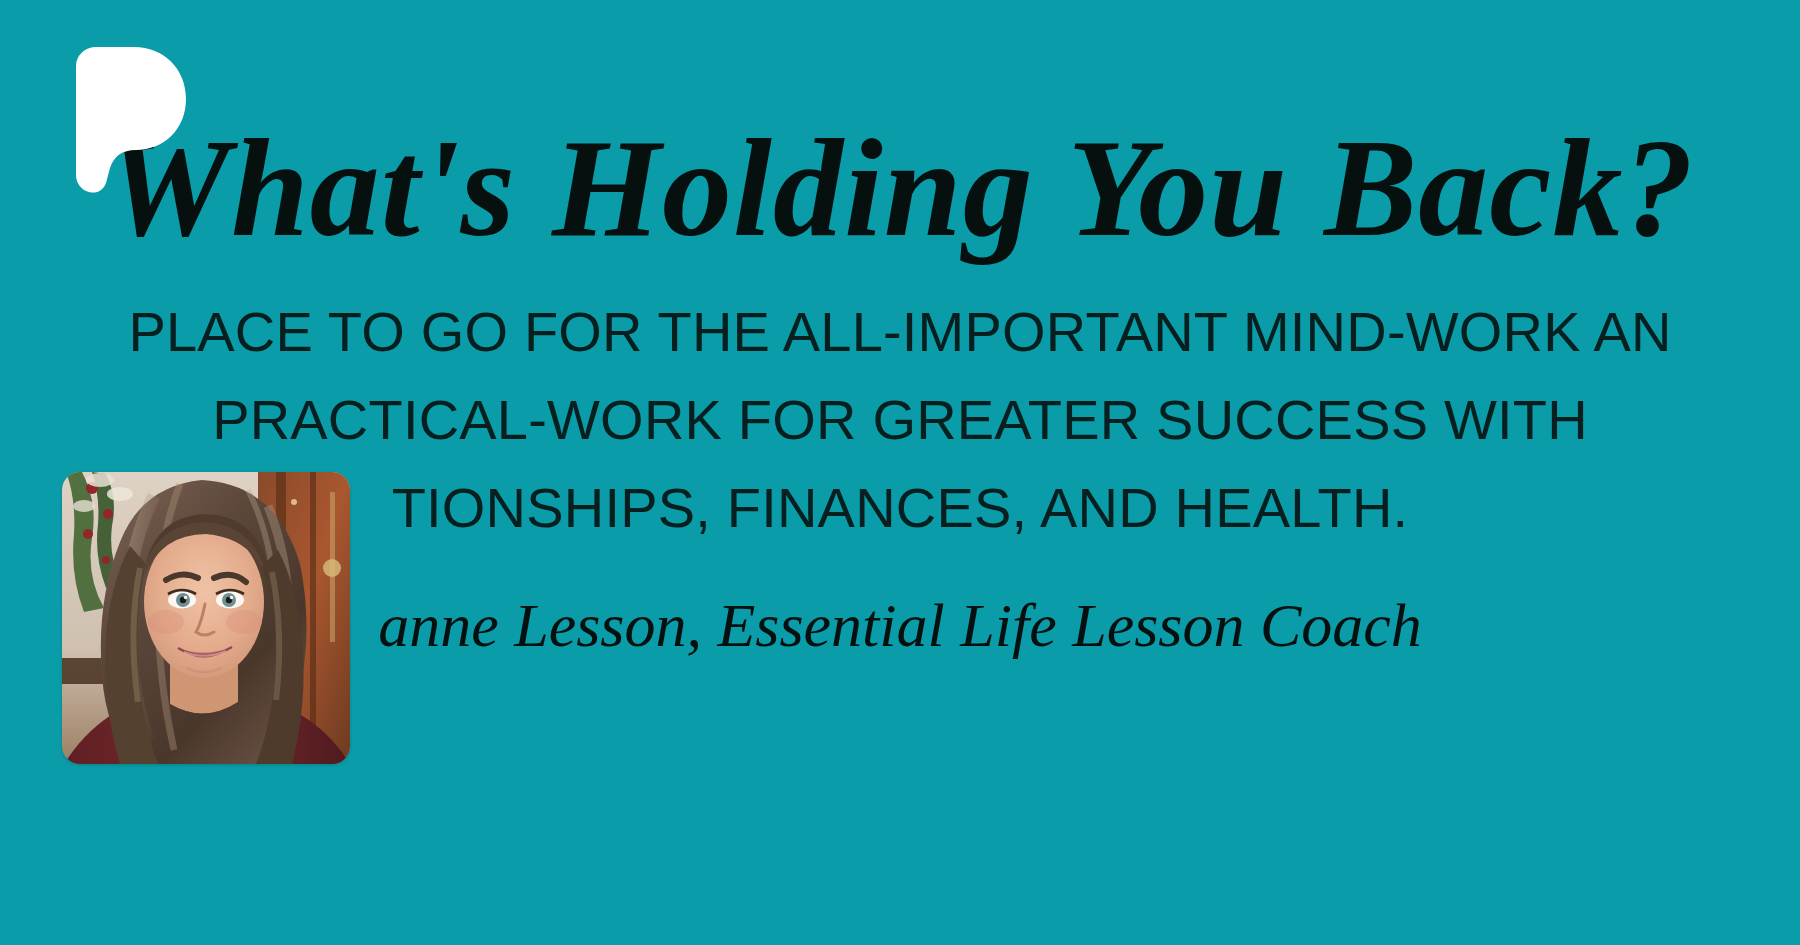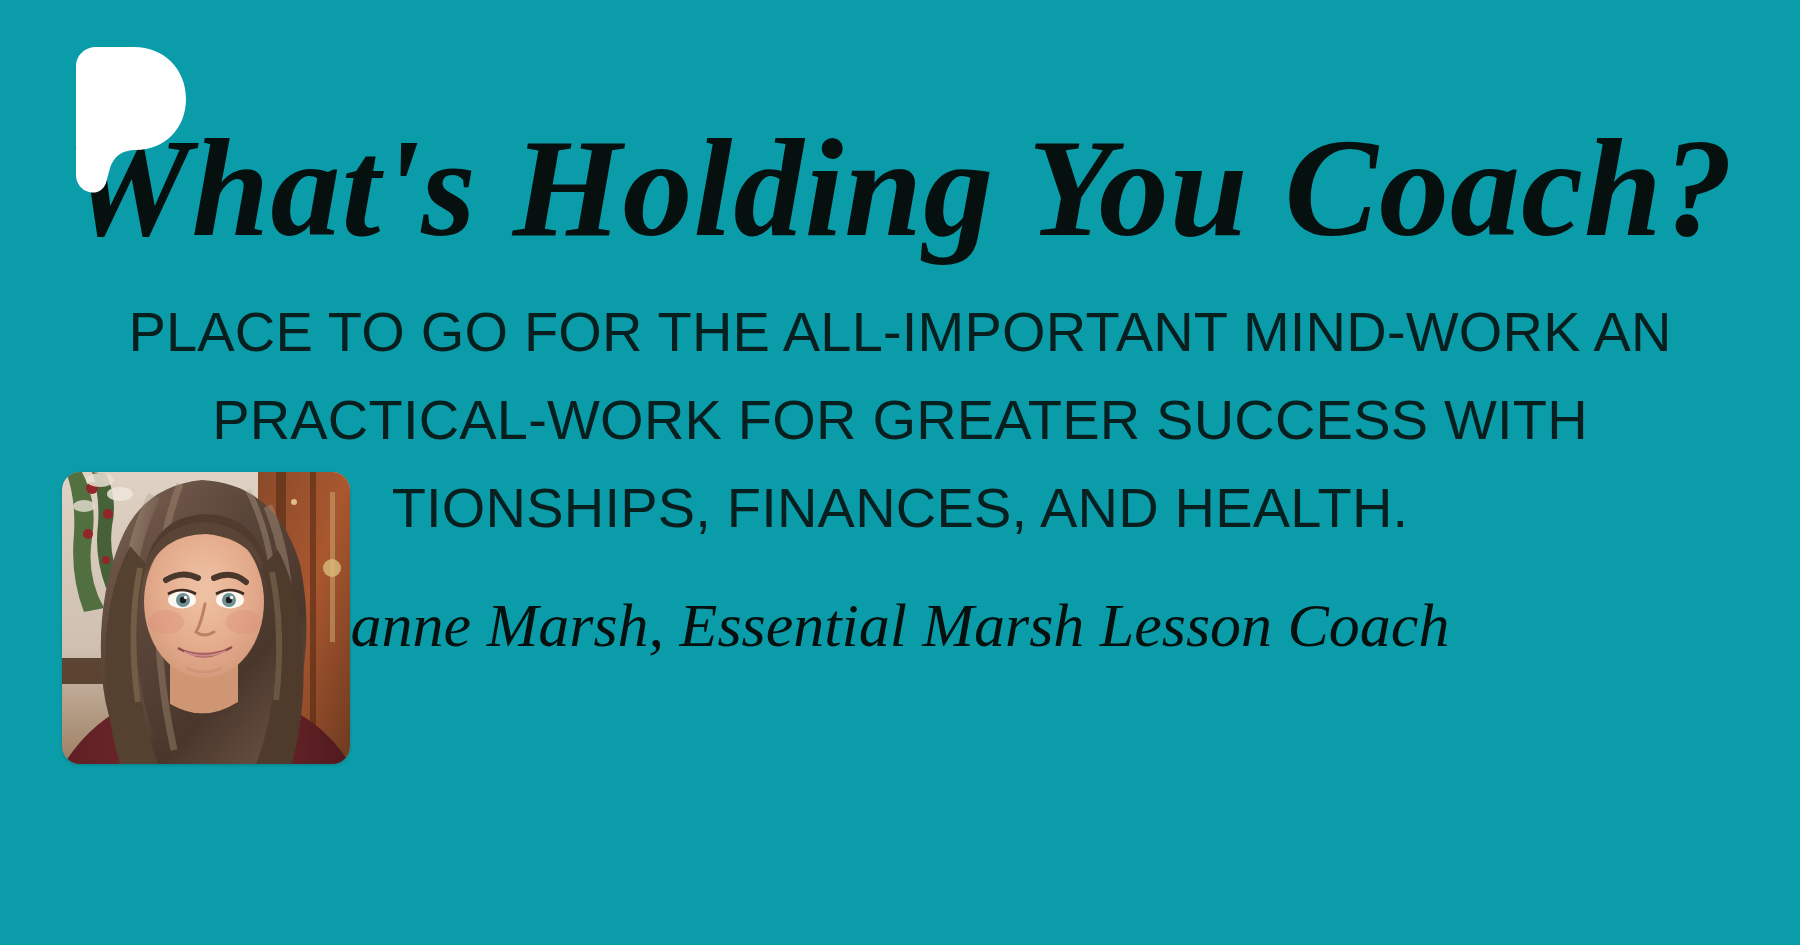--- a/index.html
+++ b/index.html
@@ -98,29 +98,29 @@
   }
   .avatar svg { display: block; width: 100%; height: 100%; }
 </style>
 </head>
 <body style="background: rgb(10, 156, 168);">
 
 <div id="stage" style="background: rgb(10, 156, 168);">
 
   <div class="banner">
 
-    <div class="headline">What's Holding You Coach?</div>
+    <div class="headline">What's Holding You Back?</div>
 
     <div class="subhead">
       <span class="sub-line">PLACE TO GO FOR THE ALL-IMPORTANT MIND-WORK AN</span>
       <span class="sub-line">PRACTICAL-WORK FOR GREATER SUCCESS WITH</span>
       <span class="sub-line">TIONSHIPS, FINANCES, AND HEALTH.</span>
     </div>
 
-    <div class="byline">anne Marsh, Essential Marsh Lesson Coach</div>
+    <div class="byline">anne Lesson, Essential Life Lesson Coach</div>
 
     <div class="avatar">
       <svg viewBox="0 0 288 292" preserveAspectRatio="xMidYMid slice" xmlns="http://www.w3.org/2000/svg">
         <defs>
           <linearGradient id="wallG" x1="0" y1="0" x2="0" y2="1">
             <stop offset="0%" stop-color="#ded2c4"></stop>
             <stop offset="60%" stop-color="#cfc0b0"></stop>
             <stop offset="100%" stop-color="#9d7f63"></stop>
           </linearGradient>
           <linearGradient id="woodG" x1="0" y1="0" x2="1" y2="1">

